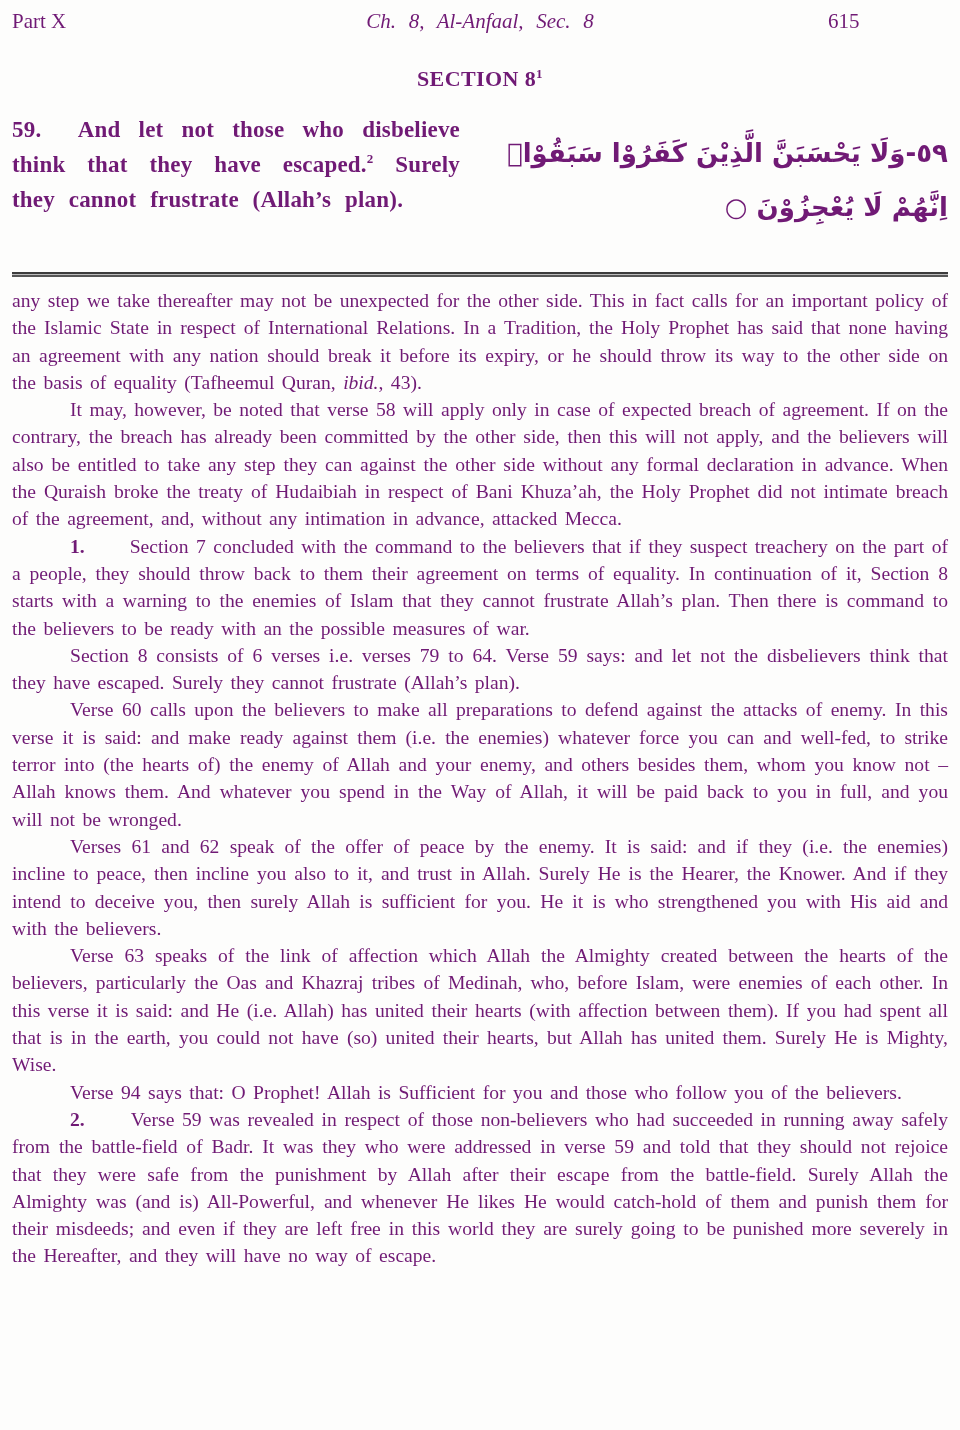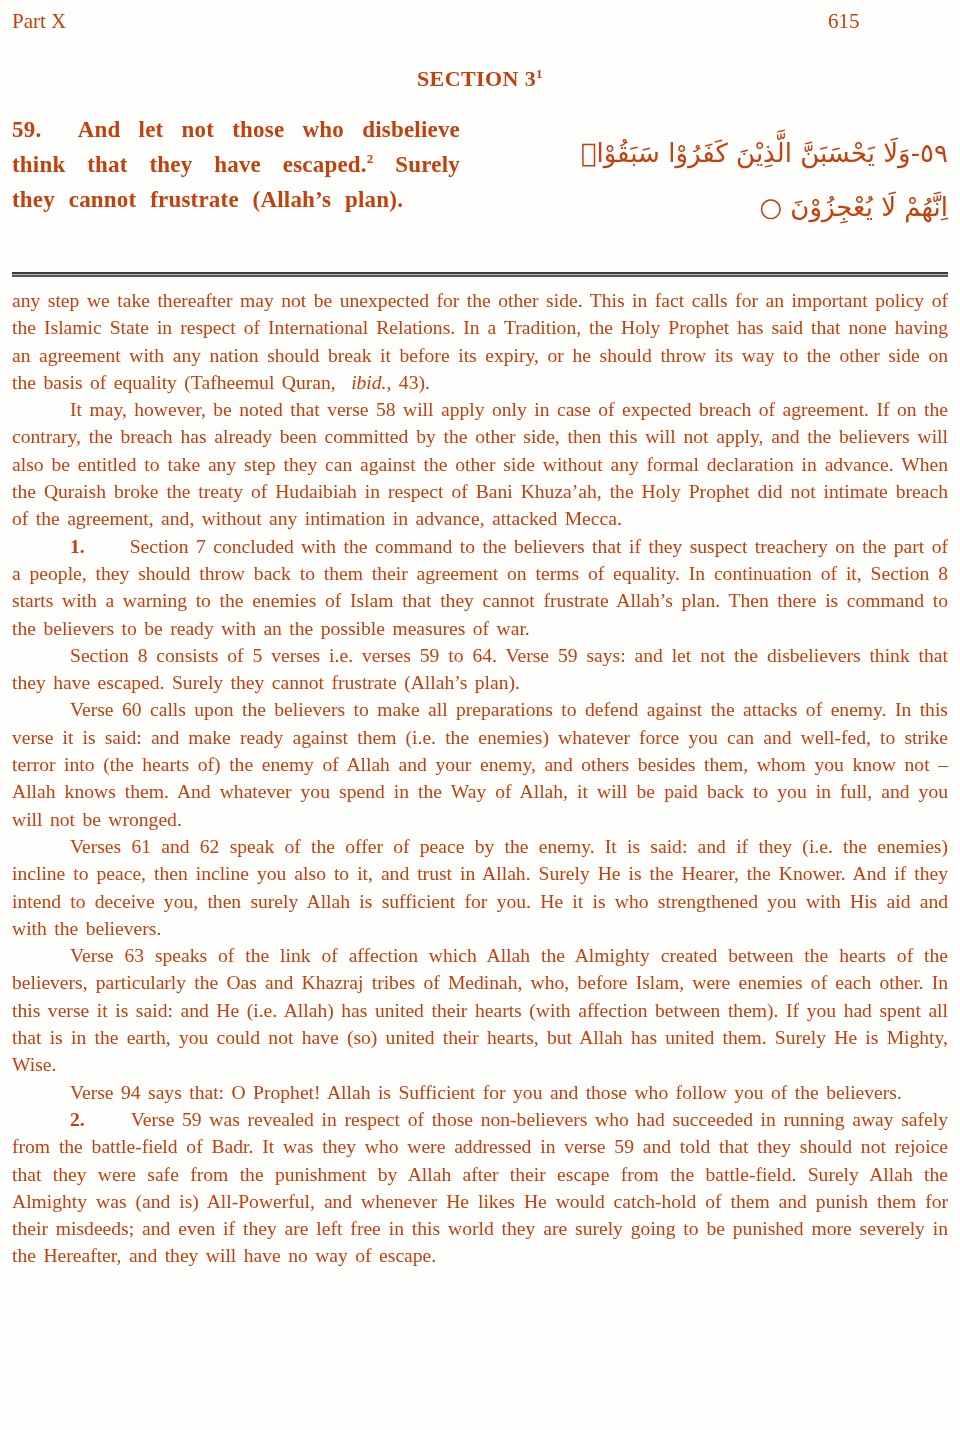--- a/index.html
+++ b/index.html
@@ -1,21 +1,21 @@
 <!DOCTYPE html>
 <html><head>
 <meta charset="utf-8">
 <style>
   html,body{margin:0;padding:0;background:#e9e9e9;}
   .page{
     position:relative;
     width:960px;height:1430px;
     margin:0 auto;
     background:#fdfdfc;
-    color:#c2410c;
+    color:#701a75;
     font-family:"Liberation Serif", serif;
     box-sizing:border-box;
     padding:8px 12px 0 12px;
     overflow:hidden;
   }
   
   .pagehead{
     display:flex;justify-content:space-between;align-items:baseline;
     font-size:21px;line-height:26px;
   }
@@ -41,21 +41,21 @@
     text-align:justify;
     word-spacing:0.34em;
     letter-spacing:0.2px;
   }
   .verse-en sup{font-size:13px;}
   .verse-ar{
     width:468px;
     direction:rtl;
     text-align:right;
     font-family:"DejaVu Sans", sans-serif;
-    font-weight:normal;
+    font-weight:bold;
     font-size:26px;line-height:54px;
     padding-top:14px;
   }
   .verse-ar .ar-line{white-space:nowrap;}
   
   .rule{
     border:none;
     height:1px;
     border-top:2px solid #3c3c3c;
     border-bottom:2px solid #555;
@@ -66,52 +66,53 @@
   .commentary{margin-top:10px;}
   .commentary p{
     margin:0;
     font-size:19.6px;
     line-height:27.3px;
     text-align:justify;
     word-spacing:0.13em;
   }
   .commentary p.indent{text-indent:58px;font-family:Liberation Serif, serif;}
   .b{font-weight:bold;}
-  .i{font-style:italic;margin-left:8px;}
+  .i{font-style:italic;}
   sup{vertical-align:super;line-height:0;}
 </style>
 </head>
 <body>
 
 <div class="page">
 
   <div class="pagehead">
     <span class="part">Part X</span>
+    <span class="chapter">Ch. 8, Al-Anfaal, Sec. 8</span>
     <span class="pageno">615</span>
   </div>
 
   <div class="section-heading">
-    <span>SECTION 3</span><sup>1</sup>
+    <span>SECTION 8</span><sup>1</sup>
   </div>
 
   <div class="verse-row">
     <div class="verse-en"><span>59.&nbsp;&nbsp;And let not those who disbelieve think that they have escaped.</span><sup>2</sup><span> Surely they cannot frustrate (Allah’s plan).</span></div>
     <div class="verse-ar">
       <div class="ar-line">٥٩-وَلَا يَحْسَبَنَّ الَّذِيْنَ كَفَرُوْا سَبَقُوْاۚ</div>
       <div class="ar-line">اِنَّهُمْ لَا يُعْجِزُوْنَ ○</div>
     </div>
   </div>
 
   <hr class="rule">
 
   <div class="commentary" id="commentary">
       <p><span>any step we take thereafter may not be unexpected for the other side. This in fact calls for an important policy of the Islamic State in respect of International Relations. In a Tradition, the Holy Prophet has said that none having an agreement with any nation should break it before its expiry, or he should throw its way to the other side on the basis of equality (Tafheemul Quran, </span><span class="i">ibid.</span><span>, 43).</span></p>
       <p class="indent"><span>It may, however, be noted that verse 58 will apply only in case of expected breach of agreement. If on the contrary, the breach has already been committed by the other side, then this will not apply, and the believers will also be entitled to take any step they can against the other side without any formal declaration in advance. When the Quraish broke the treaty of Hudaibiah in respect of Bani Khuza’ah, the Holy Prophet did not intimate breach of the agreement, and, without any intimation in advance, attacked Mecca.</span></p>
       <p class="indent"><span class="b">1.</span><span>&nbsp;&nbsp;&nbsp;&nbsp;&nbsp;&nbsp;Section 7 concluded with the command to the believers that if they suspect treachery on the part of a people, they should throw back to them their agreement on terms of equality. In continuation of it, Section 8 starts with a warning to the enemies of Islam that they cannot frustrate Allah’s plan. Then there is command to the believers to be ready with an the possible measures of war.</span></p>
-      <p class="indent"><span>Section 8 consists of 5 verses i.e. verses 59 to 64. Verse 59 says: and let not the disbelievers think that they have escaped. Surely they cannot frustrate (Allah’s plan).</span></p>
+      <p class="indent"><span>Section 8 consists of 6 verses i.e. verses 79 to 64. Verse 59 says: and let not the disbelievers think that they have escaped. Surely they cannot frustrate (Allah’s plan).</span></p>
       <p class="indent"><span>Verse 60 calls upon the believers to make all preparations to defend against the attacks of enemy. In this verse it is said: and make ready against them (i.e. the enemies) whatever force you can and well-fed, to strike terror into (the hearts of) the enemy of Allah and your enemy, and others besides them, whom you know not – Allah knows them. And whatever you spend in the Way of Allah, it will be paid back to you in full, and you will not be wronged.</span></p>
       <p class="indent"><span>Verses 61 and 62 speak of the offer of peace by the enemy. It is said: and if they (i.e. the enemies) incline to peace, then incline you also to it, and trust in Allah. Surely He is the Hearer, the Knower. And if they intend to deceive you, then surely Allah is sufficient for you. He it is who strengthened you with His aid and with the believers.</span></p>
       <p class="indent"><span>Verse 63 speaks of the link of affection which Allah the Almighty created between the hearts of the believers, particularly the Oas and Khazraj tribes of Medinah, who, before Islam, were enemies of each other. In this verse it is said: and He (i.e. Allah) has united their hearts (with affection between them). If you had spent all that is in the earth, you could not have (so) united their hearts, but Allah has united them. Surely He is Mighty, Wise.</span></p>
       <p class="indent"><span>Verse 94 says that: O Prophet! Allah is Sufficient for you and those who follow you of the believers.</span></p>
       <p class="indent"><span class="b">2.</span><span>&nbsp;&nbsp;&nbsp;&nbsp;&nbsp;&nbsp;Verse 59 was revealed in respect of those non-believers who had succeeded in running away safely from the battle-field of Badr. It was they who were addressed in verse 59 and told that they should not rejoice that they were safe from the punishment by Allah after their escape from the battle-field. Surely Allah the Almighty was (and is) All-Powerful, and whenever He likes He would catch-hold of them and punish them for their misdeeds; and even if they are left free in this world they are surely going to be punished more severely in the Hereafter, and they will have no way of escape.</span></p>
     </div>
 
 </div>
 
 </body></html>

